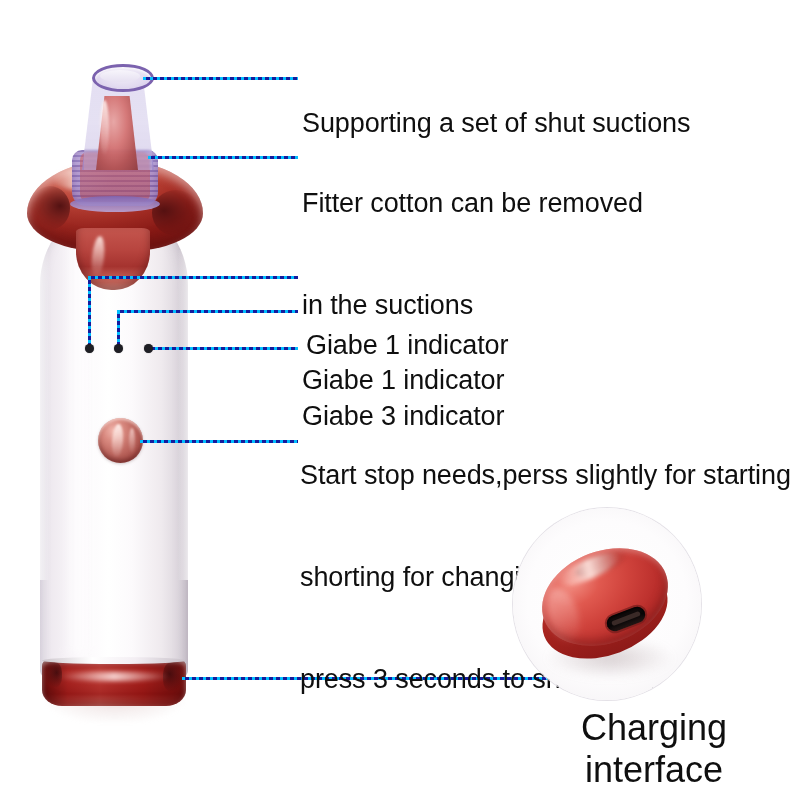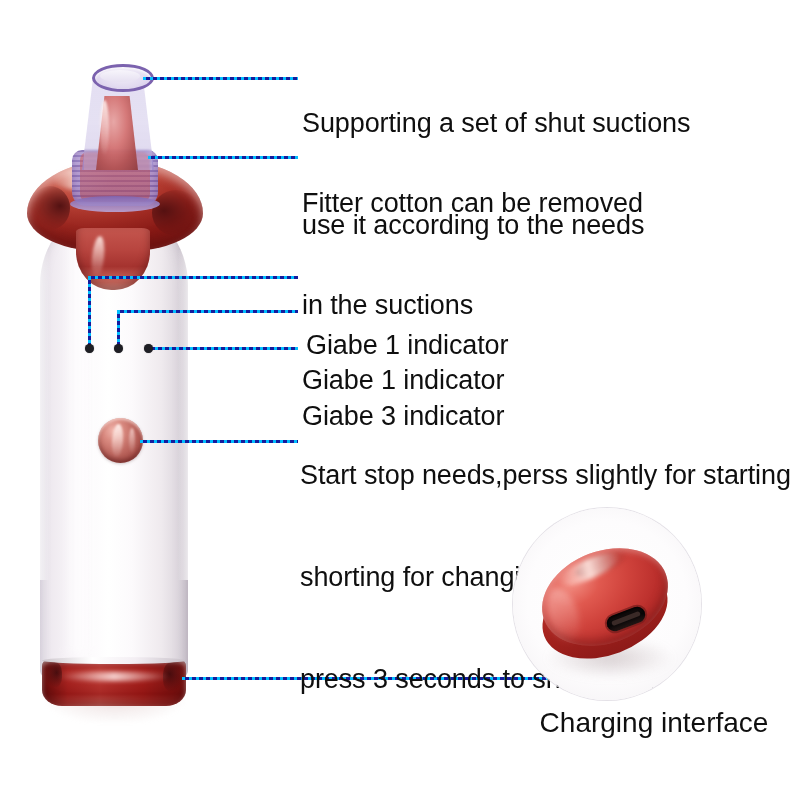--- a/index.html
+++ b/index.html
@@ -297,21 +297,21 @@
     box-shadow:0 0 0 2px rgba(120,30,28,.75),
                inset 0 2px 3px rgba(0,0,0,.9);
   }
   .usb-tongue{
     position:absolute;left:111px;top:121px;width:30px;height:5px;border-radius:3px;
     background:#3a2a27;transform:rotate(-21deg);
   }
   .caption{
     position:absolute;left:8px;top:212px;width:292px;
     text-align:center;
-    font-size:28px;color:#0f0f0f;
+    font-size:36px;color:#0f0f0f;
     font-family:"Liberation Sans", sans-serif;
   }
 </style>
 </head>
 <body>
 
 <div id="stage">
 
   <div id="device">
     <div class="floor-reflect"></div>
@@ -366,21 +366,20 @@
     <div class="dot" style="left:114px;top:344px;"></div>
     <div class="dot" style="left:144px;top:344px;"></div>
 
     <div class="hline" style="left:140px;top:440px;width:158px;"></div>
 
     <div class="hline" style="left:182px;top:677px;width:380px;"></div>
   </div>
 
   <div class="callout" style="left:302px;top:38px;">
     <span class="ln">Supporting a set of shut suctions</span>
-    <span class="ln">use it according to the needs</span>
   </div>
 
   <div class="callout" style="left:302px;top:118px;">
     <span class="ln">Fitter cotton can be removed</span>
     <span class="ln">in the suctions</span>
   </div>
 
   <div class="callout" style="left:306px;top:260px;">
     <span class="ln">Giabe 1 indicator</span>
   </div>

